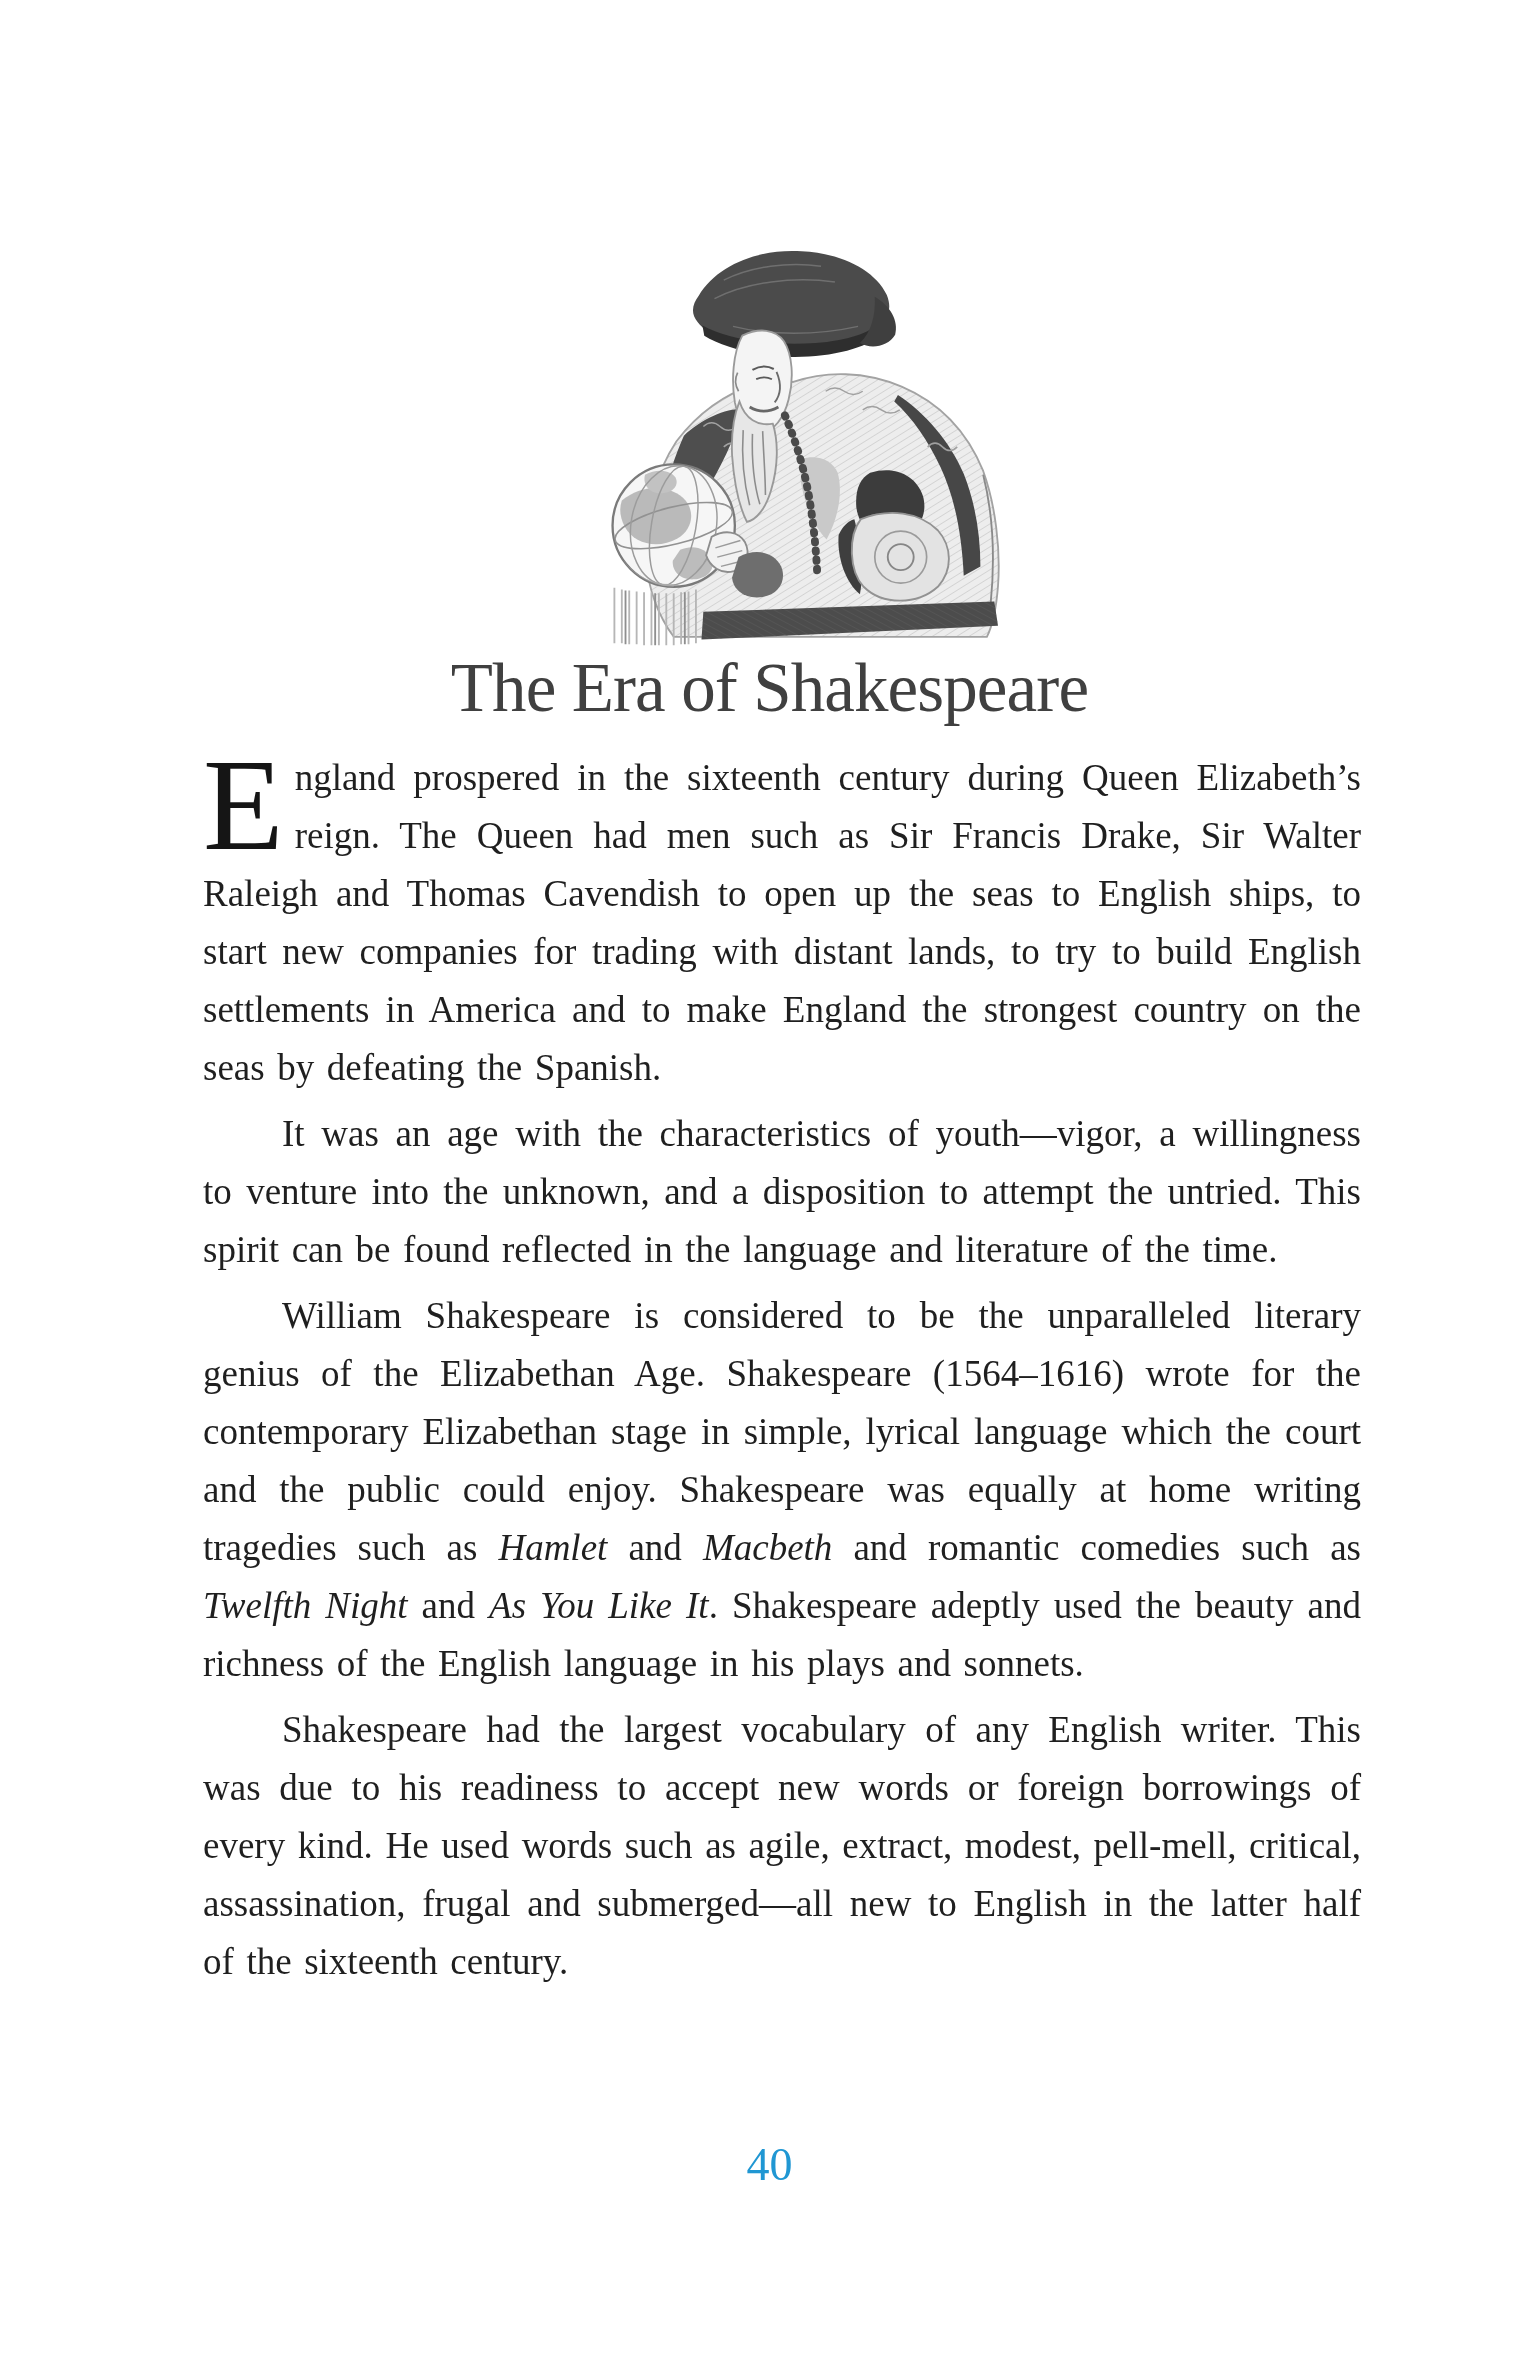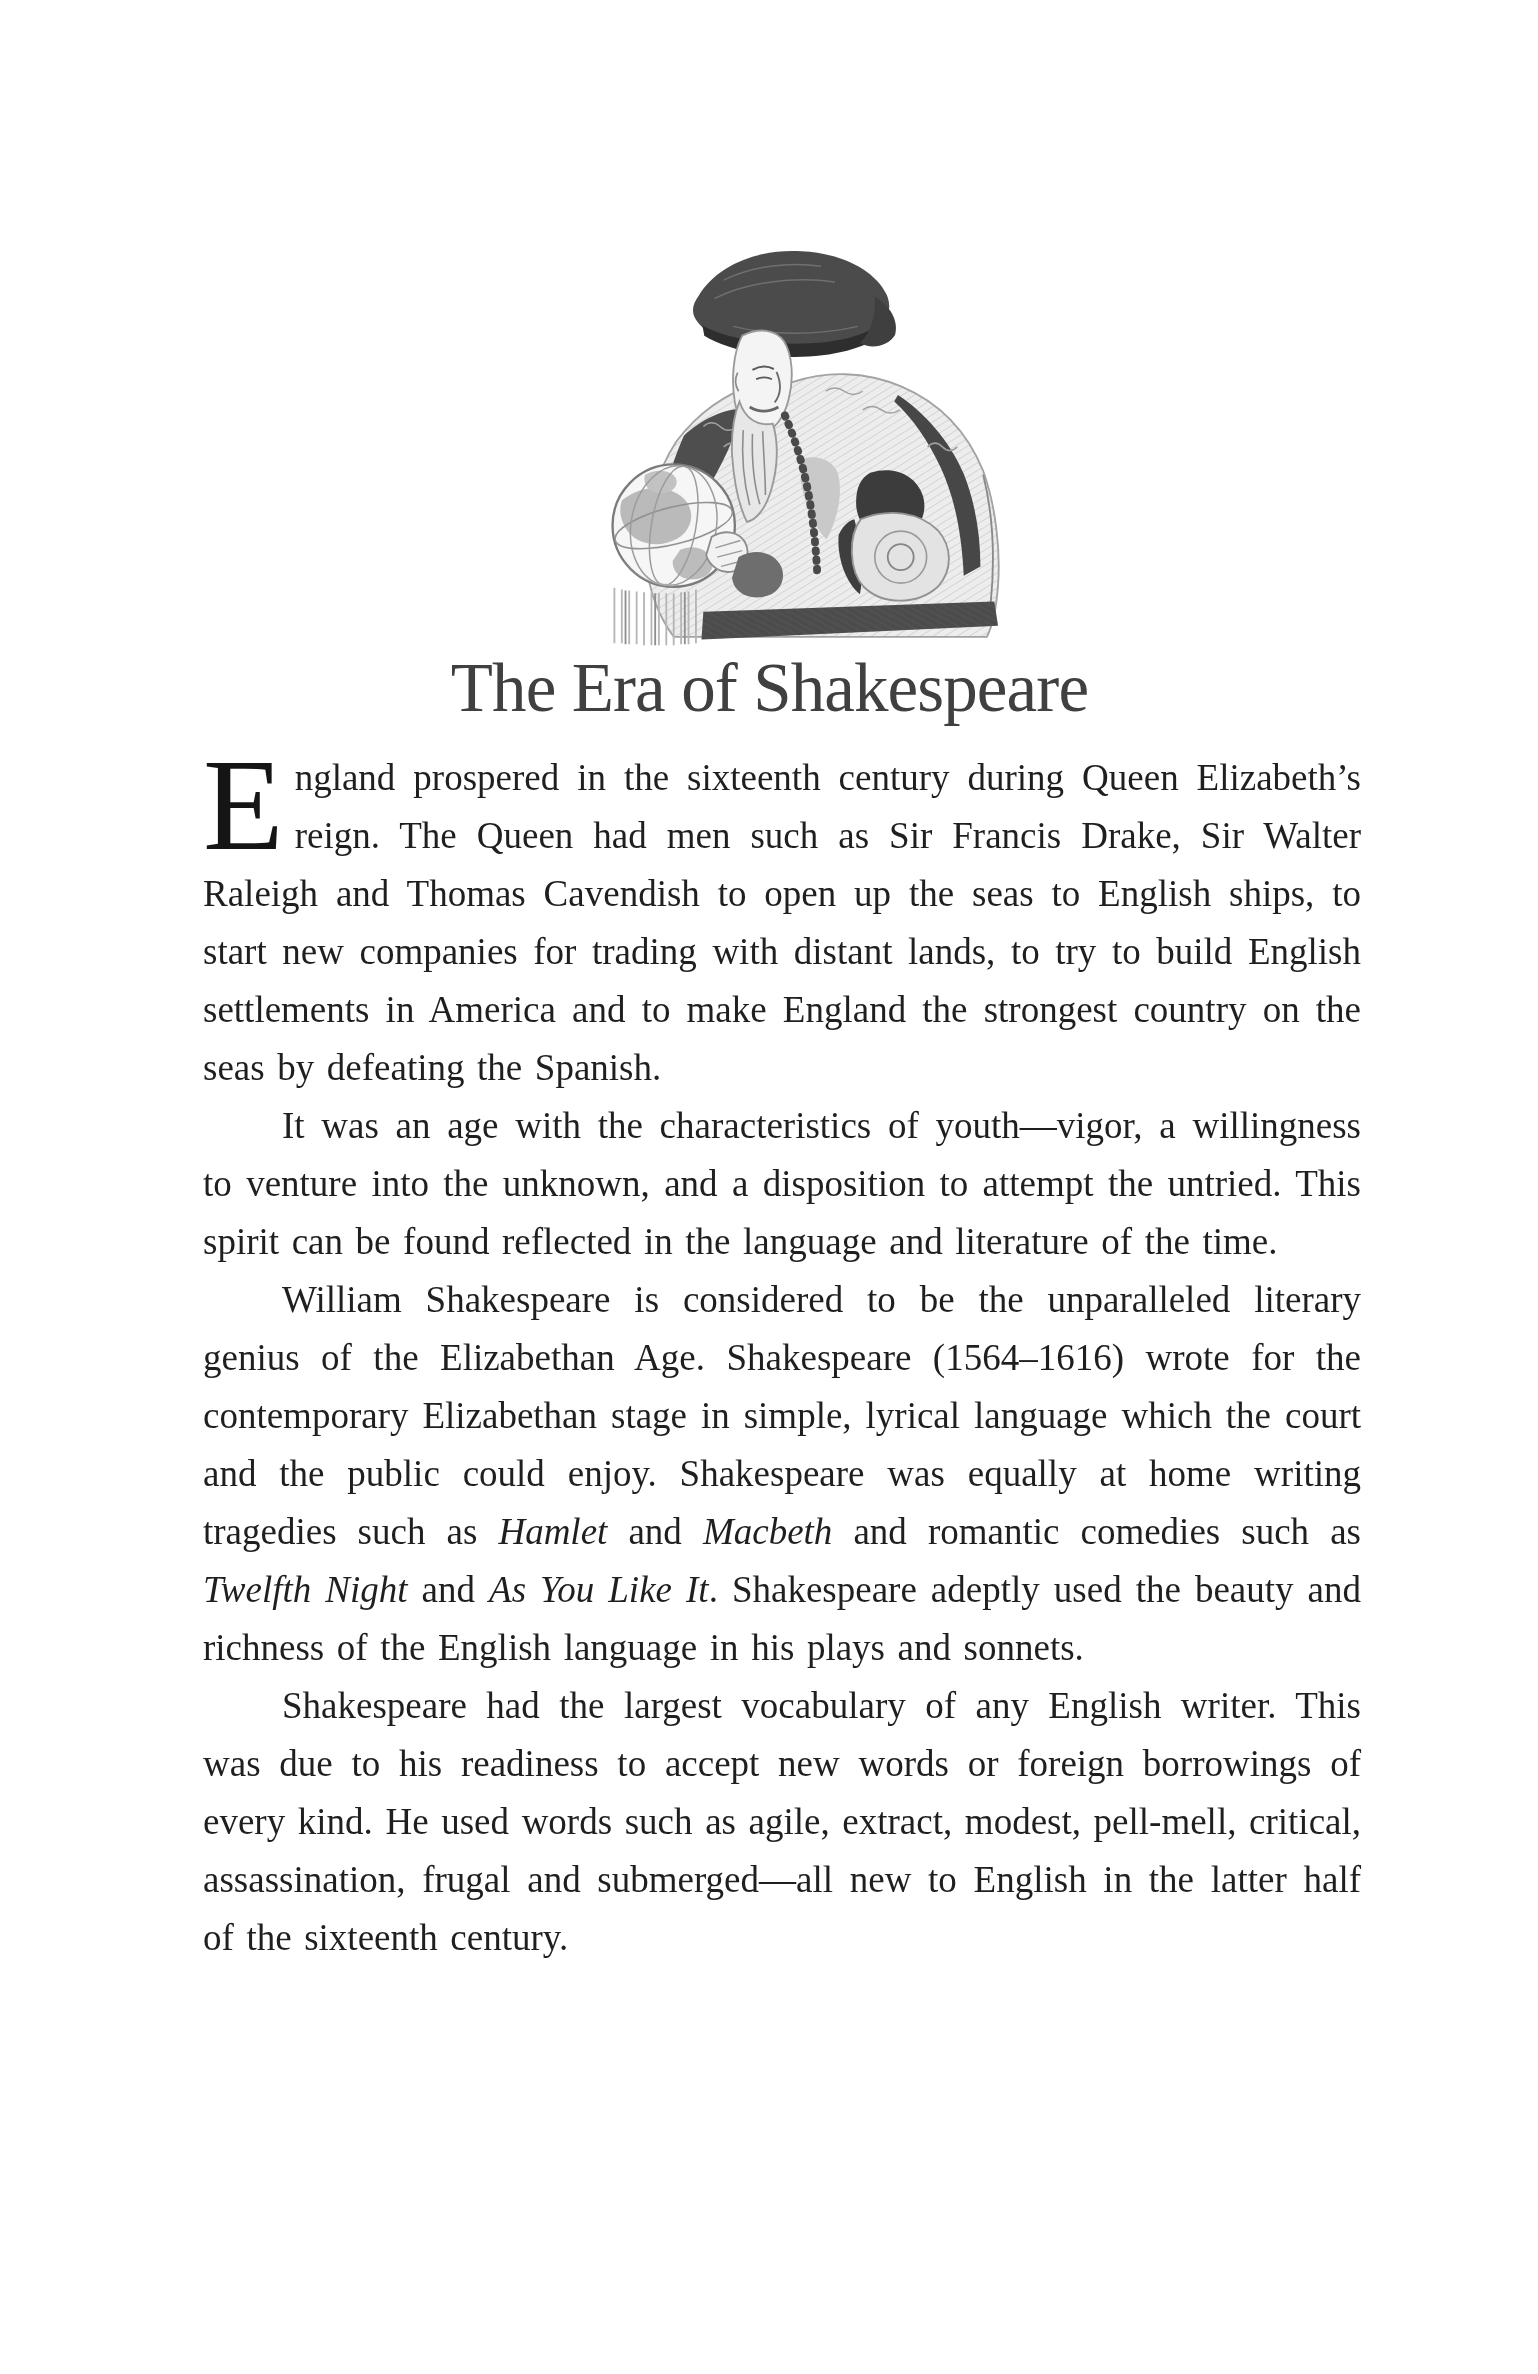--- a/index.html
+++ b/index.html
@@ -35,21 +35,21 @@
     left: 203px;
     top: 749px;
     width: 1158px;
     font-size: 37px;
     line-height: 58px;
     color: #1f1f1f;
     text-align: justify;
     word-spacing: 0.09em;
   }
   .body-text p { margin: 0; }
-  .body-text p.indent { text-indent: 79px; }
+  .body-text p.indent { text-indent: 79px; margin-top: 8px; }
   .dropcap {
     float: left;
     font-size: 132px;
     line-height: 98px;
     padding: 7.4px 11px 0 0;
     color: #151515;
   }
   .page-number {
     position: absolute;
     left: 0;
@@ -167,15 +167,16 @@
 
   <h1 class="title" style="color: #404040;">The Era of Shakespeare</h1>
 
   <div class="body-text">
       <p><span class="dropcap">E</span><span>ngland prospered in the sixteenth century during Queen Elizabeth’s reign. The Queen had men such as Sir Francis Drake, Sir Walter Raleigh and Thomas Cavendish to open up the seas to English ships, to start new companies for trading with distant lands, to try to build English settlements in America and to make England the strongest country on the seas by defeating the Spanish.</span></p>
       <p class="indent"><span>It was an age with the characteristics of youth—vigor, a willingness to venture into the unknown, and a disposition to attempt the untried. This spirit can be found reflected in the language and literature of the time.</span></p>
       <p class="indent"><span>William Shakespeare is considered to be the unparalleled literary genius of the Elizabethan Age. Shakespeare (1564–1616) wrote for the contemporary Elizabethan stage in simple, lyrical language which the court and the public could enjoy. Shakespeare was equally at home writing tragedies such as </span><i>Hamlet</i><span> and </span><i>Macbeth</i><span> and romantic comedies such as </span><i>Twelfth Night</i><span> and </span><i>As You Like It</i><span>. Shakespeare adeptly used the beauty and richness of the English language in his plays and sonnets.</span></p>
       <p class="indent"><span>Shakespeare had the largest vocabulary of any English writer. This was due to his readiness to accept new words or foreign borrowings of every kind. He used words such as agile, extract, modest, pell-mell, critical, assassination, frugal and submerged—all new to English in the latter half of the sixteenth century.</span></p>
     </div>
 
+  <div class="page-number" style="color: rgb(32, 151, 211);">40</div>
 
 </div>
 
 
 </body></html>

